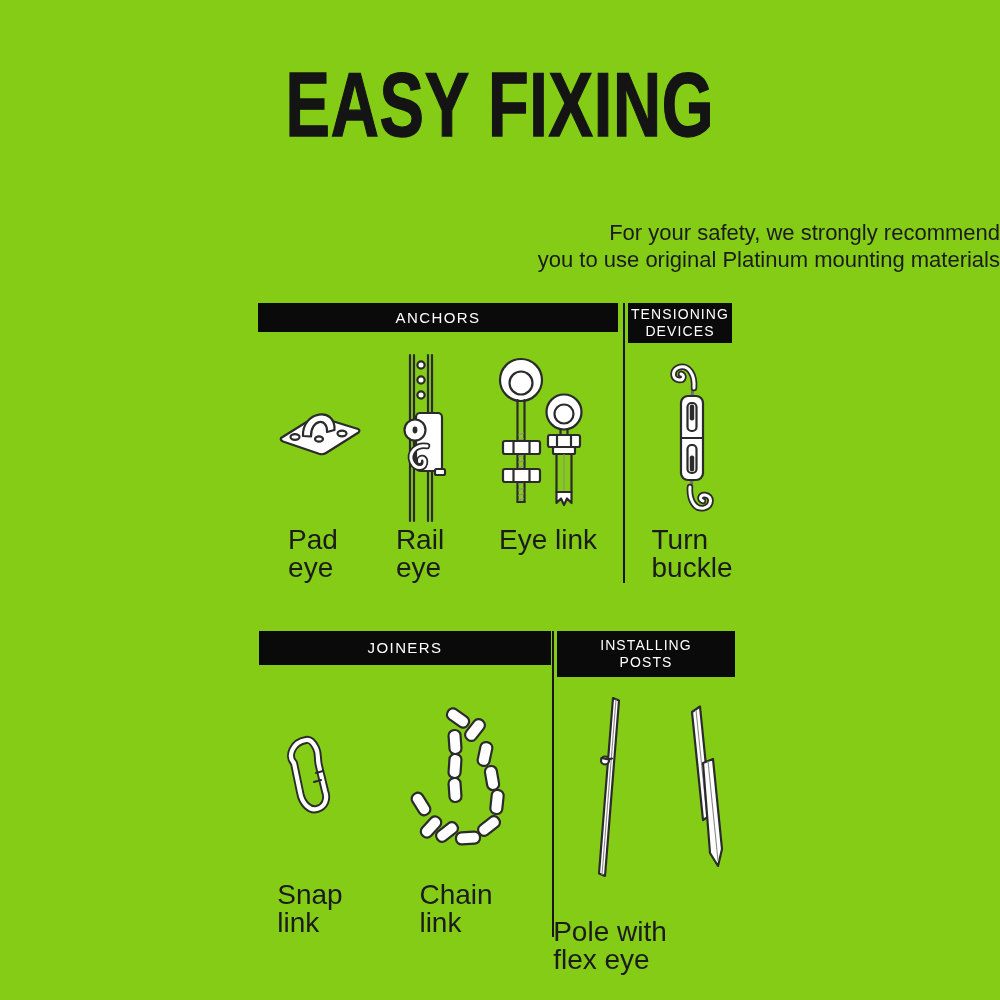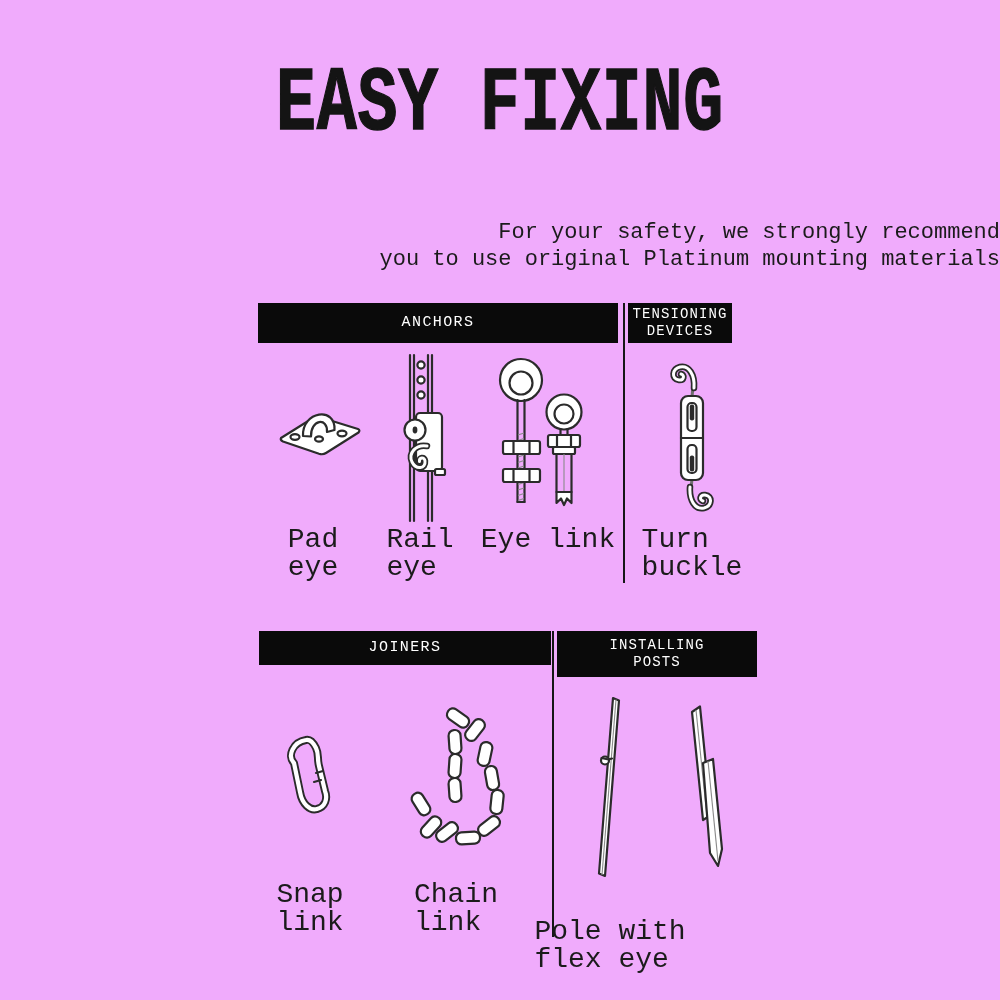--- a/index.html
+++ b/index.html
@@ -1,18 +1,18 @@
 <!DOCTYPE html>
 <html><head>
 <meta charset="utf-8">
 <style>
   html,body{margin:0;padding:0;background:#ffffff;}
   .canvas{
-    position:relative;width:1000px;height:1000px;background:#f0abfc;
-    font-family:Liberation Mono, monospace;color:#1b1b1b;overflow:hidden;
+    position:relative;width:1000px;height:1000px;background:#84cc16;
+    font-family:Liberation Sans, sans-serif;color:#1b1b1b;overflow:hidden;
   }
   .title{
     position:absolute;top:60px;left:0;width:1000px;text-align:center;
     font-size:90px;line-height:90px;font-weight:700;color:#141414;
     transform:scaleX(0.74);transform-origin:50% 50%;
     -webkit-text-stroke:1.4px #141414;letter-spacing:1px;white-space:nowrap;
   }
   .subtitle{
     position:absolute;top:219px;left:0;width:1000px;text-align:right;
     font-size:22px;line-height:27px;white-space:pre-line;color:#1b1b1b;
@@ -42,21 +42,21 @@
 </style>
 </head>
 <body>
 
 <div class="canvas">
 
   <div class="title">EASY FIXING</div>
   <div class="subtitle">For your safety, we strongly recommend
 you to use original Platinum mounting materials</div>
 
-  <div class="bar" style="left:258px;top:303px;width:360px;height:40px">ANCHORS</div>
+  <div class="bar" style="left:258px;top:303px;width:360px;height:29px">ANCHORS</div>
   <div class="bar small" style="left:628px;top:303px;width:104px;height:40px">TENSIONING
 DEVICES</div>
   <div class="vline" style="left:623px;top:303px;height:280px"></div>
 
   <div class="icon" style="left:272px;top:396px">
     <svg width="95" height="72" viewBox="0 0 95 72">
       <path class="sf" d="M9,42 L41,22 Q44,20 48,21.3 L86,33 Q88.5,34 86.5,36.5 L54,57 Q51,59 47,57.8 L11,45.5 Q8,44 9,42 Z"></path>
       <ellipse class="s" cx="23" cy="41" rx="4.5" ry="2.8"></ellipse>
       <ellipse class="s" cx="70" cy="37.5" rx="4.5" ry="2.8"></ellipse>
       <path class="sf" d="M31,40 C30,15 64,10 62.5,34 L55,36 C56,21 38.5,23 39,40.5 Z"></path>
@@ -132,21 +132,21 @@
 
   <div class="label" style="left:313px;top:526px">Pad
 eye</div>
   <div class="label" style="left:420px;top:526px">Rail
 eye</div>
   <div class="label" style="left:548px;top:526px">Eye link</div>
   <div class="label" style="left:692px;top:526px">Turn
 buckle</div>
 
   <div class="bar" style="left:259px;top:631px;width:292px;height:34px">JOINERS</div>
-  <div class="bar small" style="left:557px;top:631px;width:200px;height:46px">INSTALLING
+  <div class="bar small" style="left:557px;top:631px;width:178px;height:46px">INSTALLING
 POSTS</div>
   <div class="vline" style="left:552px;top:631px;height:306px"></div>
 
   <div class="icon" style="left:283px;top:732px">
     <svg width="58" height="92" viewBox="0 0 58 92">
       <path class="tb2" d="M23,8 C10,10 4,24 11,31 L17,60 C19,72 27,79 34,77 C42,75 45,67 42,59 L36,34 C34,26 36,22 33,16 C30,10 27,7 23,8 Z"></path>
       <path class="tw2" d="M23,8 C10,10 4,24 11,31 L17,60 C19,72 27,79 34,77 C42,75 45,67 42,59 L36,34 C34,26 36,22 33,16 C30,10 27,7 23,8 Z"></path>
       <line class="s" x1="33" y1="41" x2="40" y2="39"></line>
       <line class="s" x1="31" y1="50" x2="38" y2="48"></line>
     </svg>

